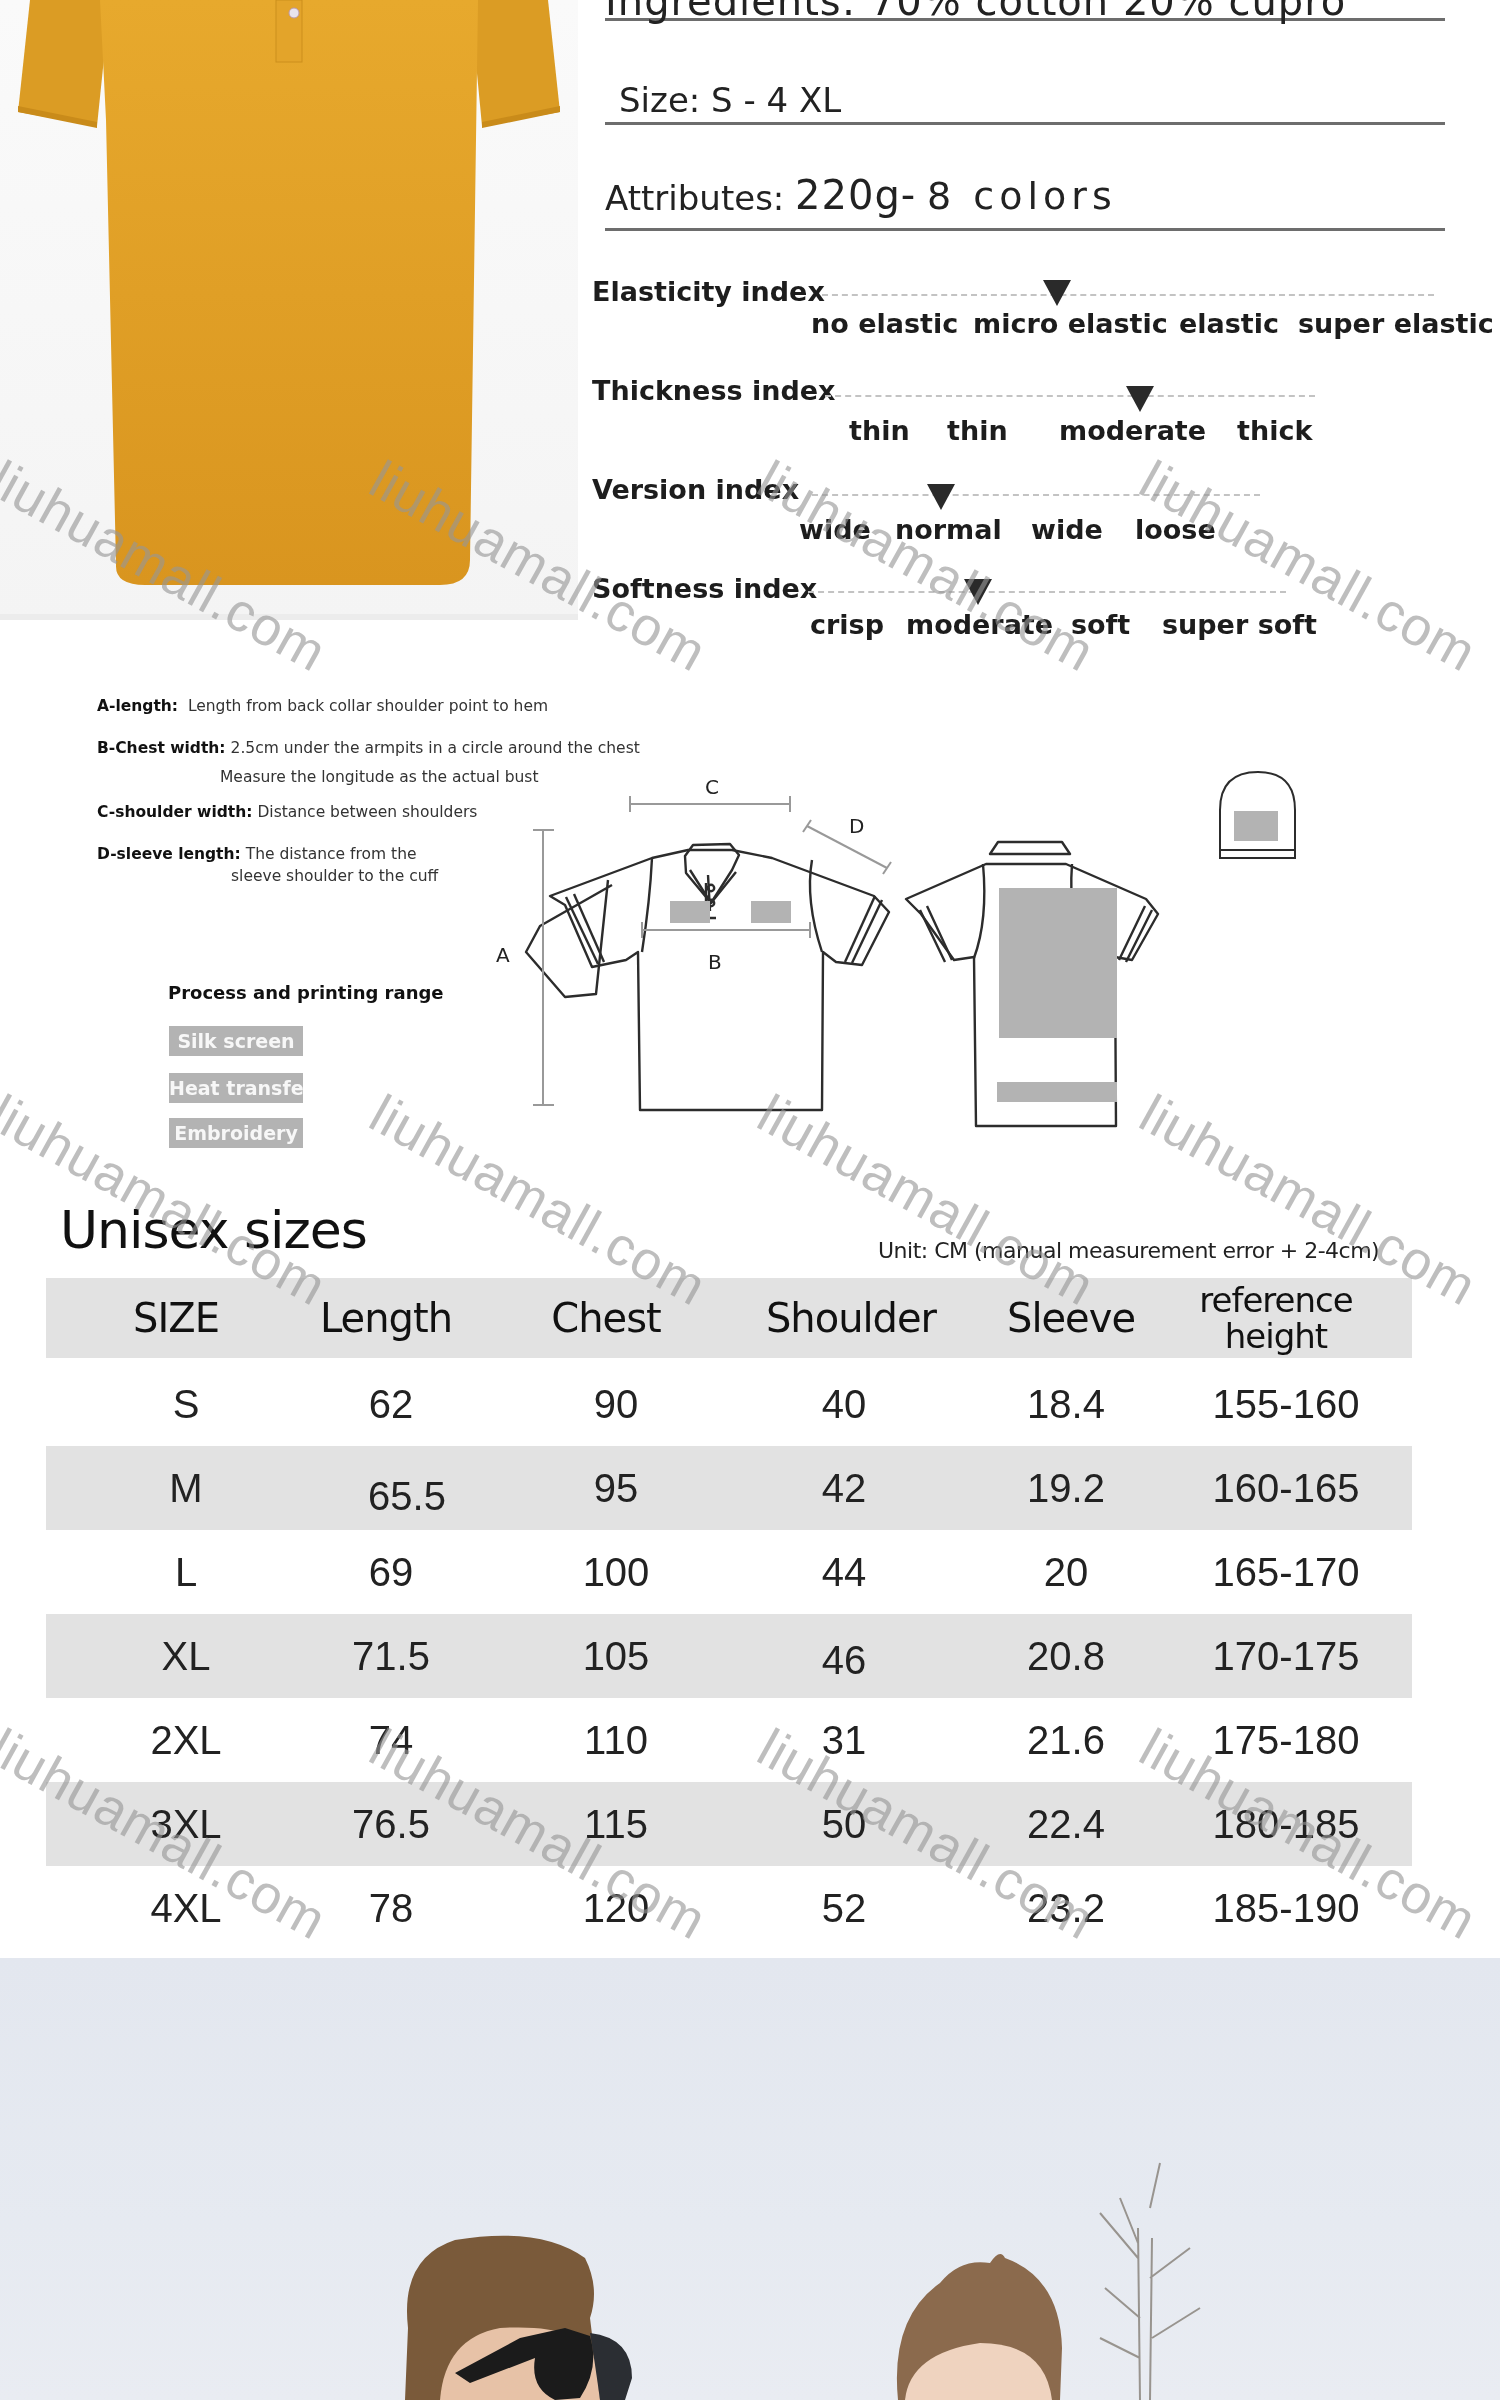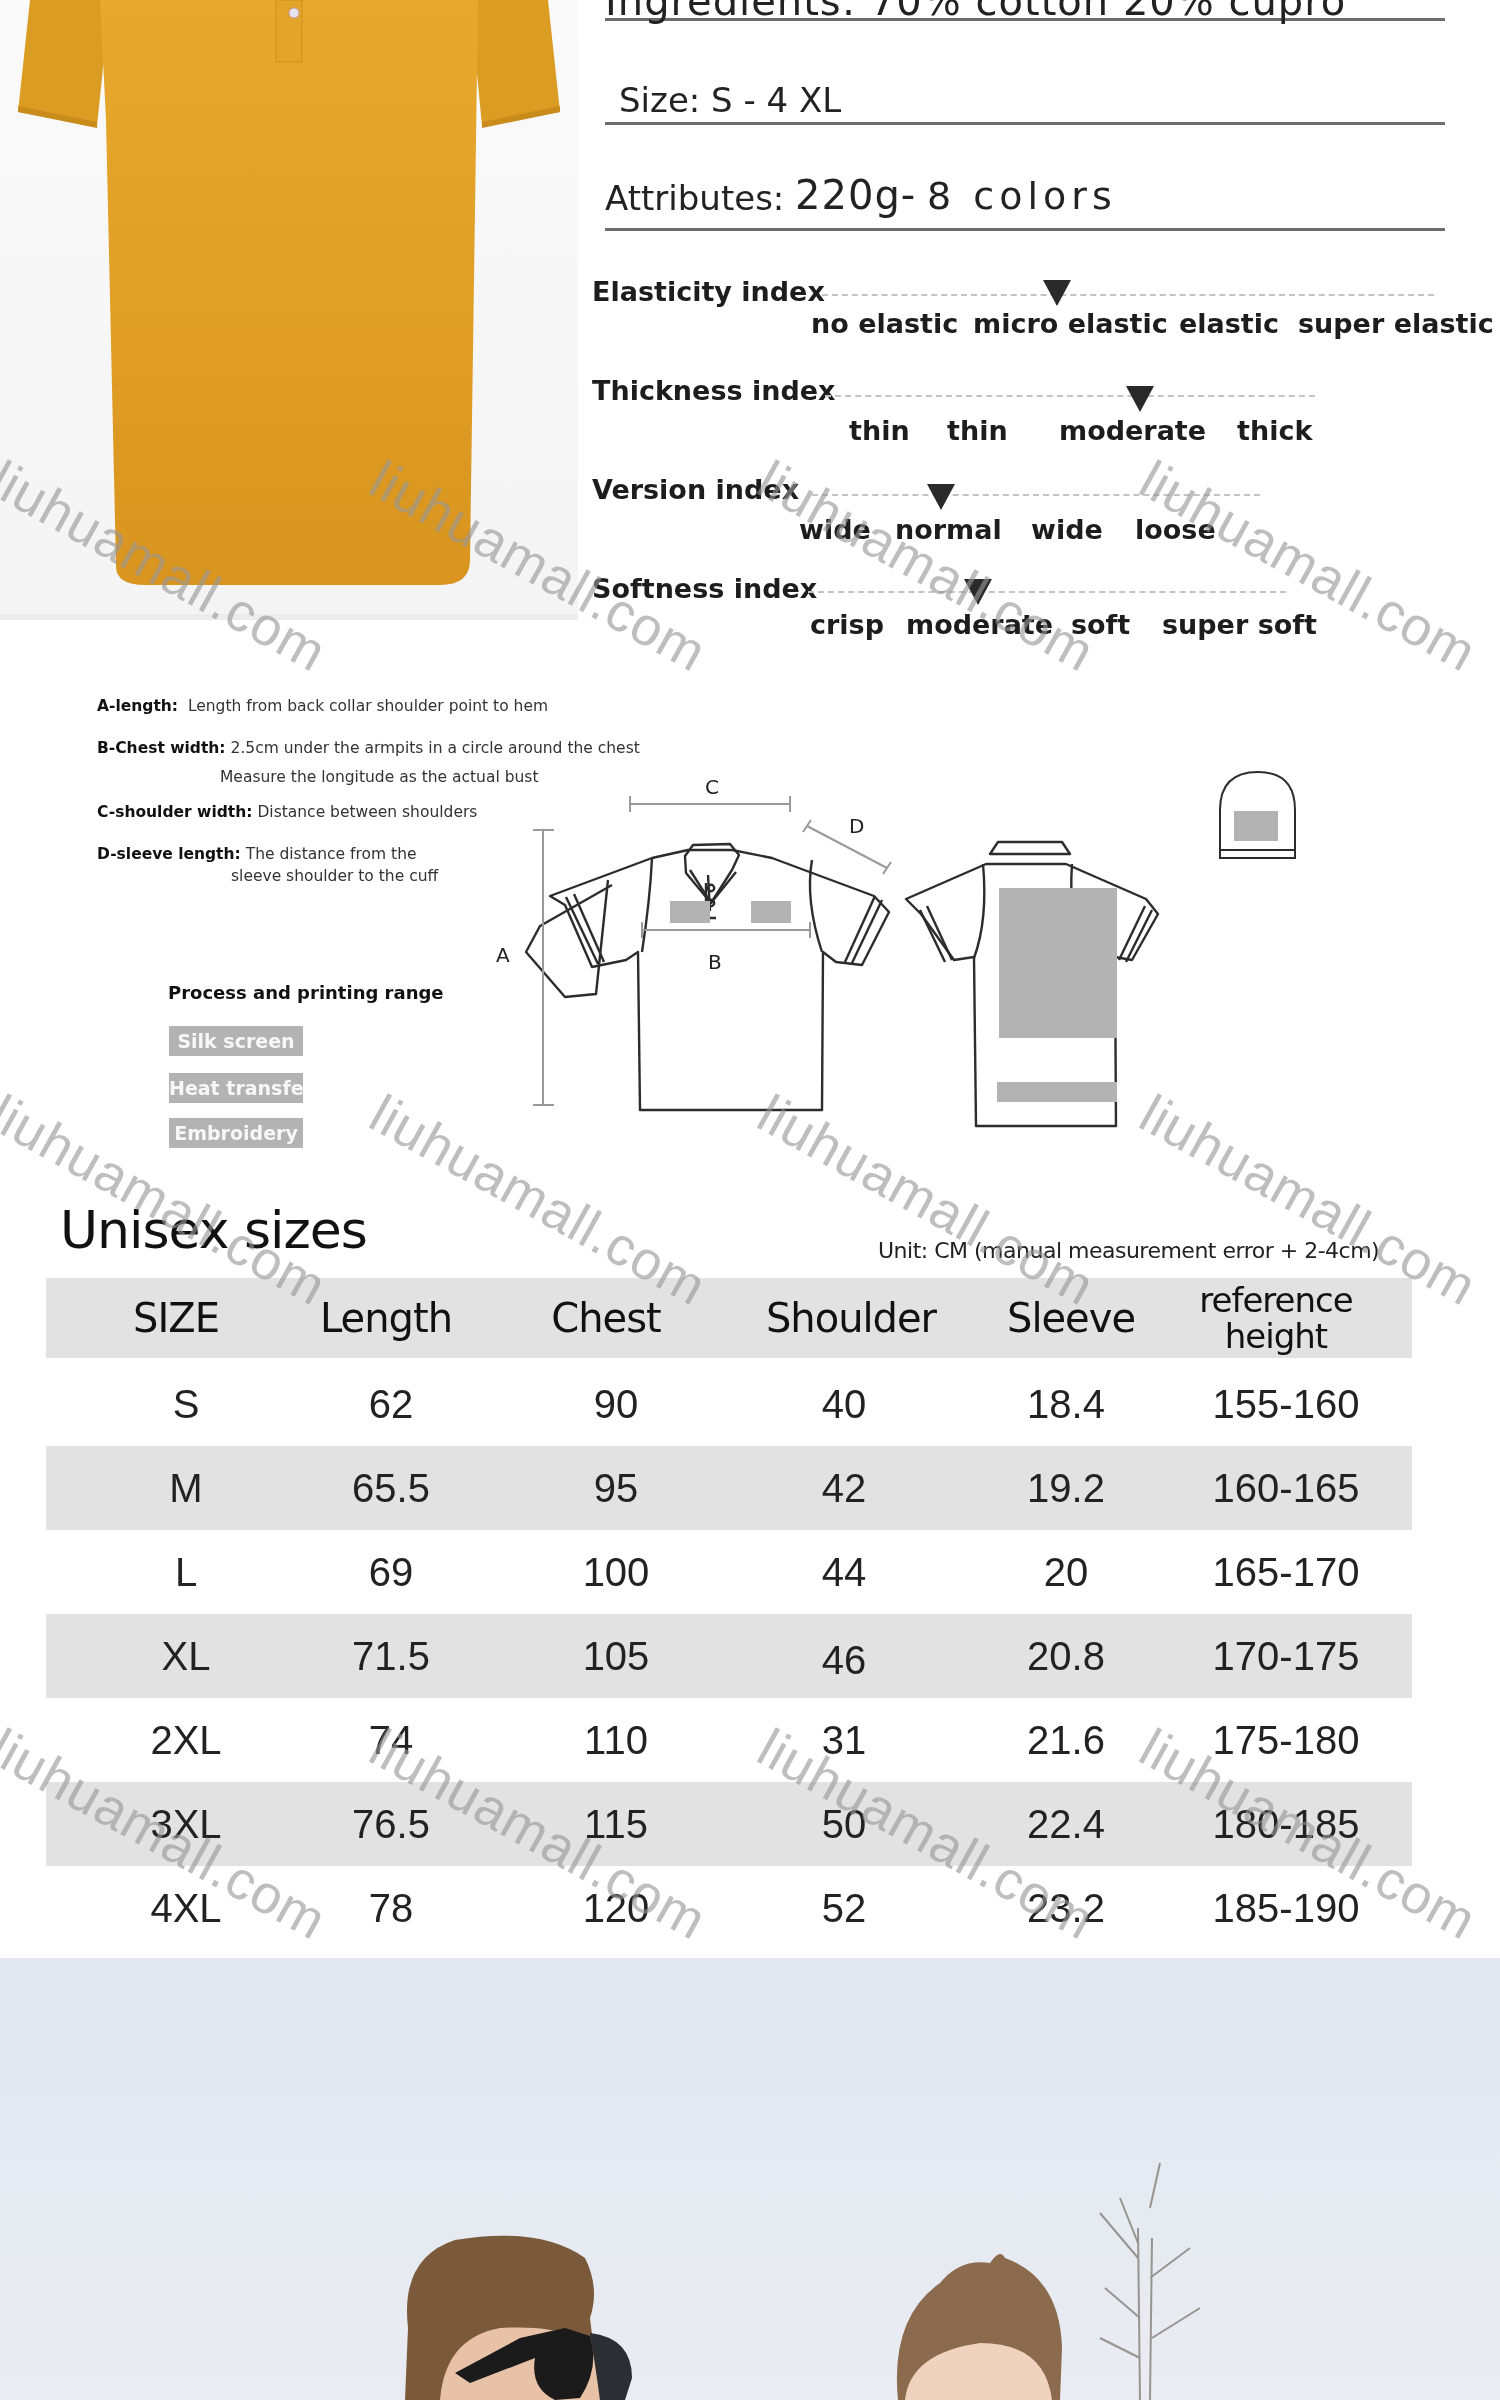--- a/index.html
+++ b/index.html
@@ -227,21 +227,21 @@
   <div class="tbl-row">
     <div class="cell val" style="left:90px;width:100px;">S</div>
     <div class="cell val" style="left:290px;width:110px;">62</div>
     <div class="cell val" style="left:515px;width:110px;">90</div>
     <div class="cell val" style="left:743px;width:110px;">40</div>
     <div class="cell val" style="left:965px;width:110px;">18.4</div>
     <div class="cell val" style="left:1150px;width:180px;">155-160</div>
   </div>
   <div class="tbl-row shade">
     <div class="cell val" style="left:90px;width:100px;">M</div>
-    <div class="cell val" style="left:290px;width:110px;">65.5</div>
+    <div class="cell val" style="left:306px;width:110px;margin-top:8px;">65.5</div>
     <div class="cell val" style="left:515px;width:110px;">95</div>
     <div class="cell val" style="left:743px;width:110px;">42</div>
     <div class="cell val" style="left:965px;width:110px;">19.2</div>
     <div class="cell val" style="left:1150px;width:180px;">160-165</div>
   </div>
   <div class="tbl-row">
     <div class="cell val" style="left:90px;width:100px;">L</div>
     <div class="cell val" style="left:290px;width:110px;">69</div>
     <div class="cell val" style="left:515px;width:110px;">100</div>
     <div class="cell val" style="left:743px;width:110px;">44</div>

